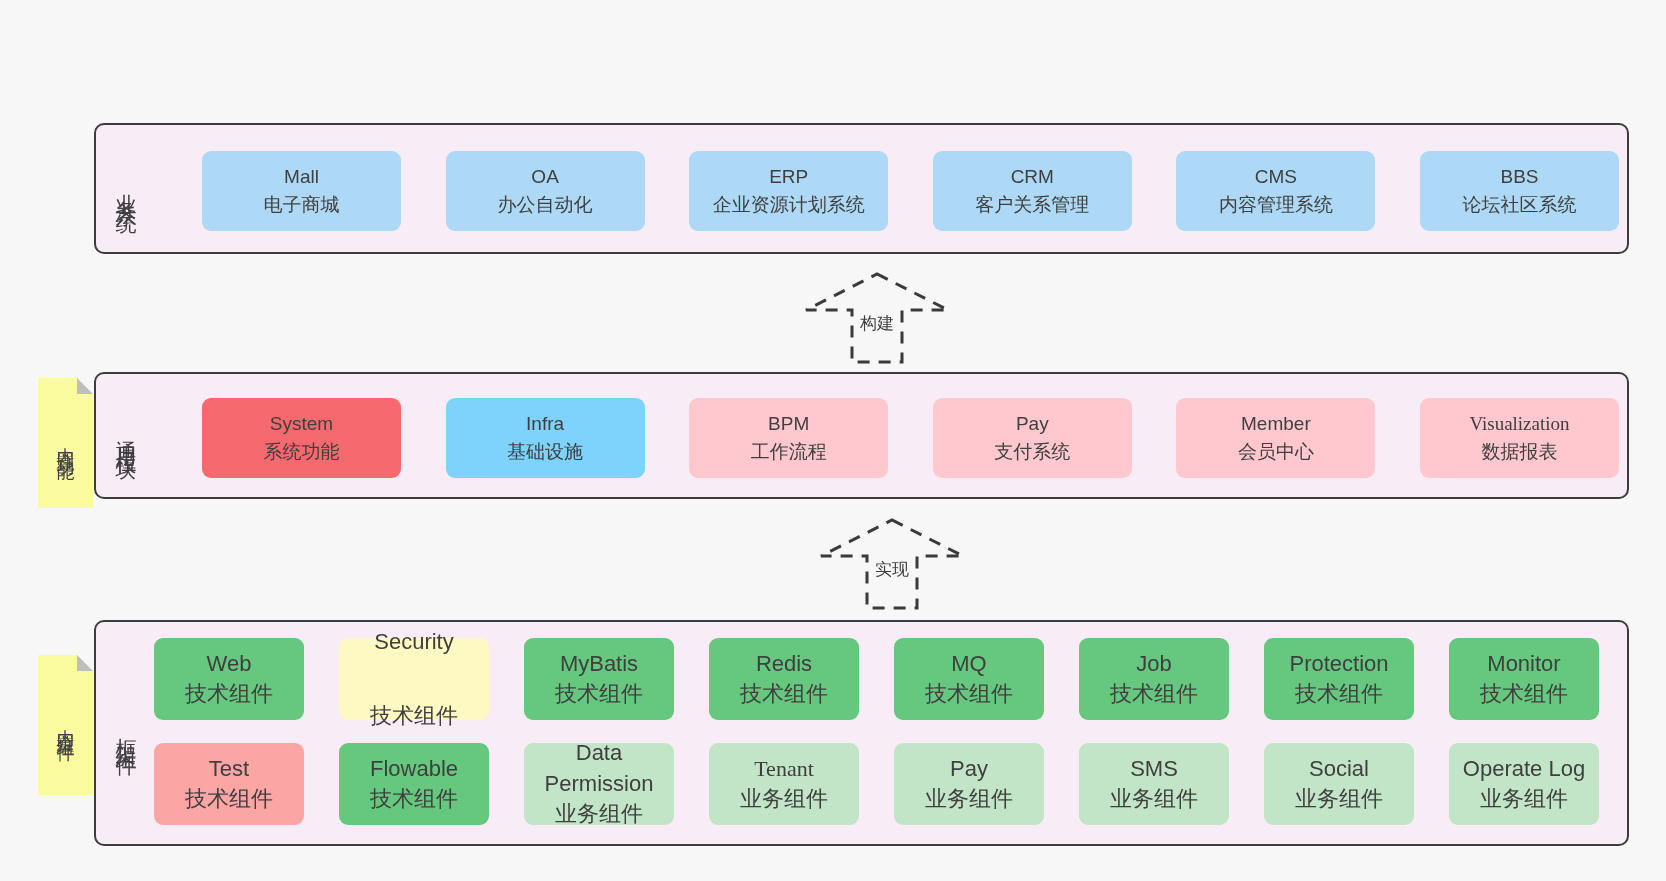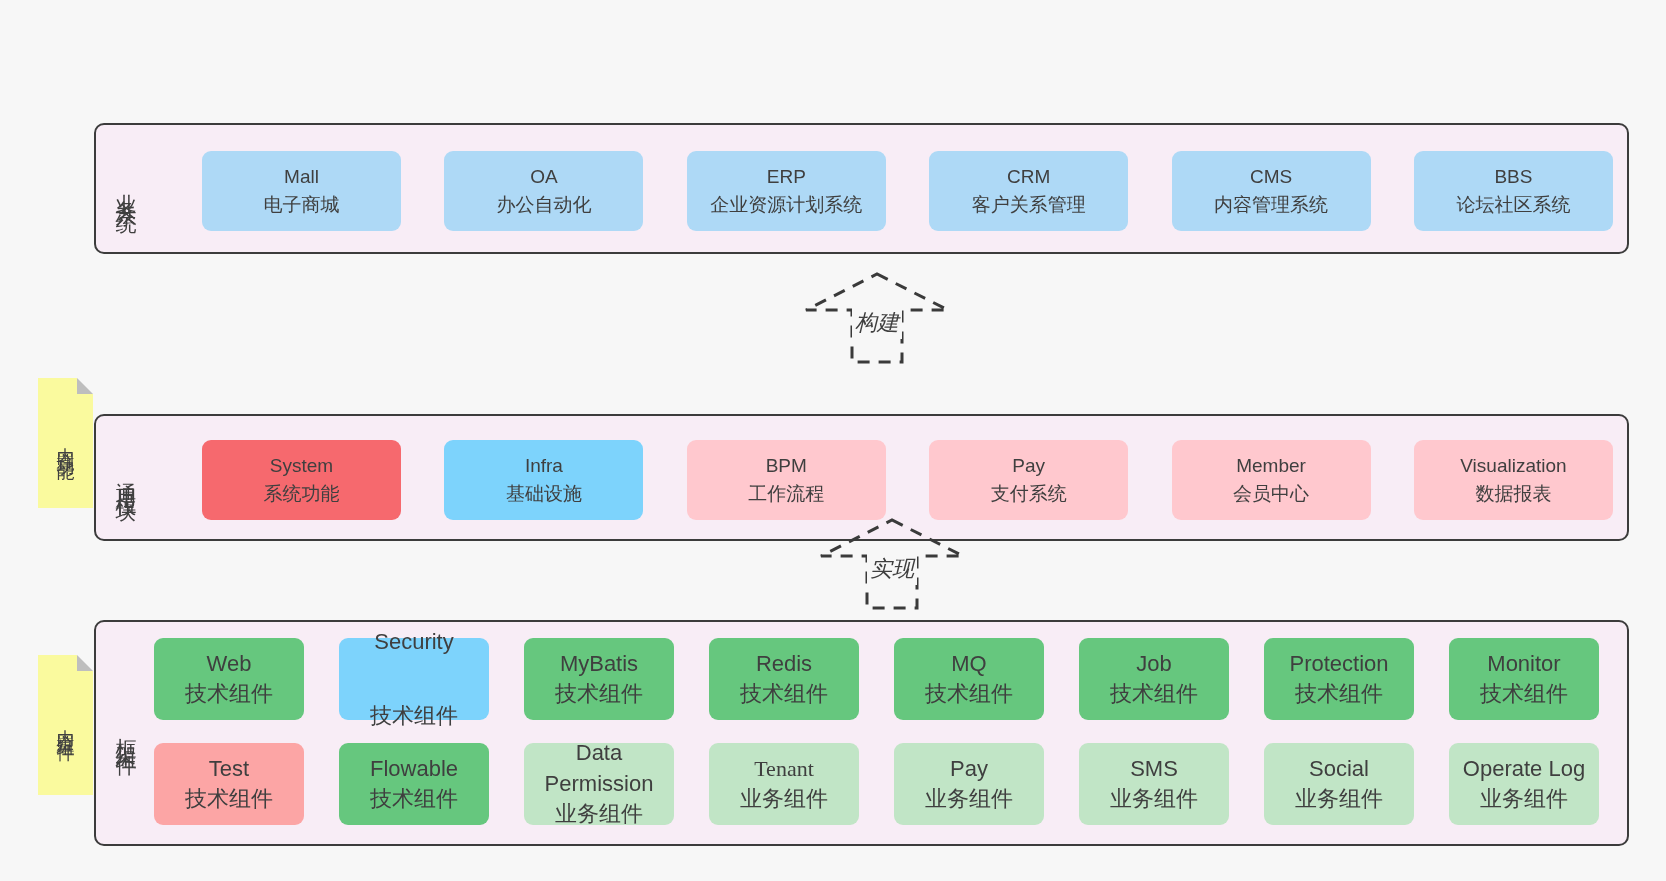--- a/index.html
+++ b/index.html
@@ -37,21 +37,21 @@
     color: #3f3f3f;
     white-space: nowrap;
   }
   .box-row {
     position: absolute;
     left: 58px;
     display: flex;
     justify-content: space-between;
     align-items: stretch;
   }
-  .row-6 { right: 14px; height: 80px; padding-left: 48px; }
+  .row-6 { right: 8px; height: 80px; padding-left: 48px; }
   .row-8 { right: 28px; height: 82px; }
   .module-box {
     border-radius: 9px;
     display: flex;
     flex-direction: column;
     align-items: center;
     justify-content: center;
     text-align: center;
     font-size: 19px;
     line-height: 1.45;
@@ -92,24 +92,23 @@
     height: 94px;
   }
   .arrow svg { display: block; width: 150px; height: 94px; }
   .arrow-label {
     position: absolute;
     left: 50%;
     top: 52px;
     transform: translate(-50%, -50%);
     background: #f7f7f7;
     padding: 1px 3px;
-    font-size: 22px;
+    font-size: 17px;
     color: #3f3f3f;
     white-space: nowrap;
-    font-style: italic;
   }
 </style>
 </head>
 <body>
 
 <div id="canvas">
 
   <div class="sticky" style="top: 378px; height: 130px;">
     <span class="sticky-label">内置功能</span>
     <span class="sticky-fold"></span>
@@ -149,21 +148,21 @@
       </div>
   </div>
 
   <div class="arrow" style="left: 802px; top: 271px;">
     <svg viewBox="0 0 150 94">
       <path d="M 75 3 L 146 39 L 100 39 L 100 91 L 50 91 L 50 39 L 4 39 Z" fill="none" stroke="#3a3a3a" stroke-width="3" stroke-dasharray="12 9"></path>
     </svg>
     <span class="arrow-label">构建</span>
   </div>
 
-  <div class="panel" style="top: 372px; height: 127px; margin-top: 42px;">
+  <div class="panel" style="top: 372px; height: 127px;">
     <div class="panel-label">通用模块</div>
     <div class="box-row row-6" style="top: 24px;">
         <div class="module-box" style="background: rgb(246, 105, 110);">
           <div class="box-title">System</div>
           <div class="box-subtitle">系统功能</div>
         </div>
         <div class="module-box" style="background: #7dd3fc;">
           <div class="box-title">Infra</div>
           <div class="box-subtitle">基础设施</div>
         </div>
@@ -172,42 +171,42 @@
           <div class="box-subtitle">工作流程</div>
         </div>
         <div class="module-box" style="background: rgb(255, 200, 206);">
           <div class="box-title">Pay</div>
           <div class="box-subtitle">支付系统</div>
         </div>
         <div class="module-box" style="background: rgb(255, 200, 206);">
           <div class="box-title">Member</div>
           <div class="box-subtitle">会员中心</div>
         </div>
-        <div class="module-box" style="background: rgb(255, 200, 206);">
+        <div class="module-box" style="background: rgb(255, 200, 206); font-family: Liberation Serif, serif;">
           <div class="box-title">Visualization</div>
           <div class="box-subtitle">数据报表</div>
         </div>
       </div>
   </div>
 
   <div class="arrow" style="left: 817px; top: 517px;">
     <svg viewBox="0 0 150 94">
       <path d="M 75 3 L 146 39 L 100 39 L 100 91 L 50 91 L 50 39 L 4 39 Z" fill="none" stroke="#3a3a3a" stroke-width="3" stroke-dasharray="12 9"></path>
     </svg>
     <span class="arrow-label">实现</span>
   </div>
 
   <div class="panel" style="top: 620px; height: 226px;">
     <div class="panel-label">框架组件</div>
     <div class="box-row row-8" style="top: 16px;">
         <div class="module-box" style="background: rgb(102, 199, 126);">
           <div class="box-title">Web</div>
           <div class="box-subtitle">技术组件</div>
         </div>
-        <div class="module-box" style="background: #7dd3fc; gap: 44px;">
+        <div class="module-box" style="background: #fef9c3; gap: 44px;">
           <div class="box-title">Security</div>
           <div class="box-subtitle">技术组件</div>
         </div>
         <div class="module-box" style="background: rgb(102, 199, 126);">
           <div class="box-title">MyBatis</div>
           <div class="box-subtitle">技术组件</div>
         </div>
         <div class="module-box" style="background: rgb(102, 199, 126);">
           <div class="box-title">Redis</div>
           <div class="box-subtitle">技术组件</div>

